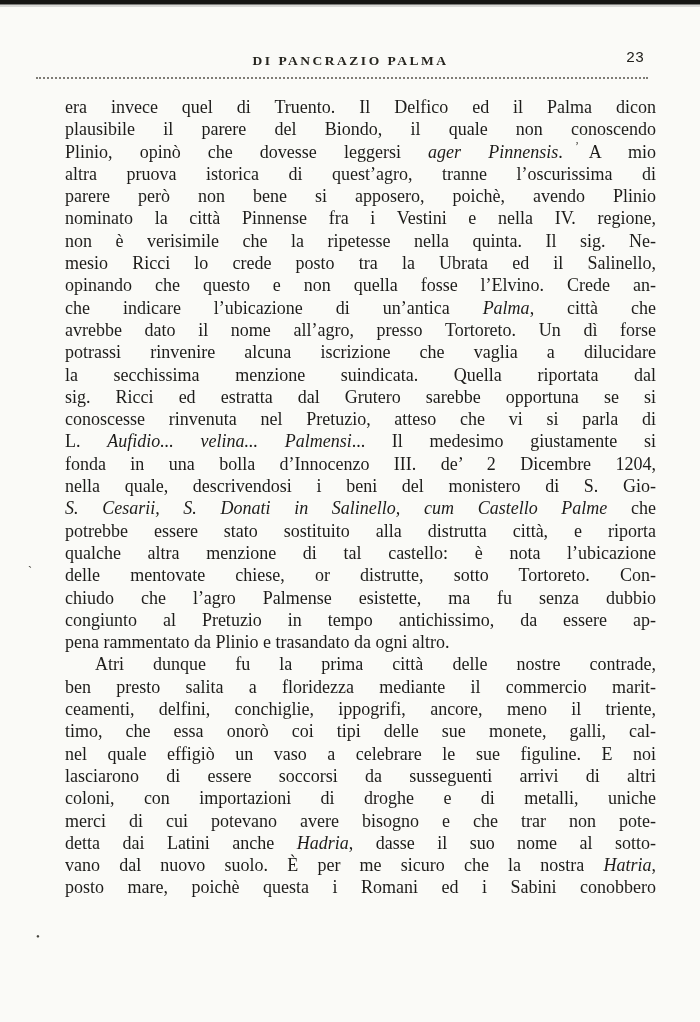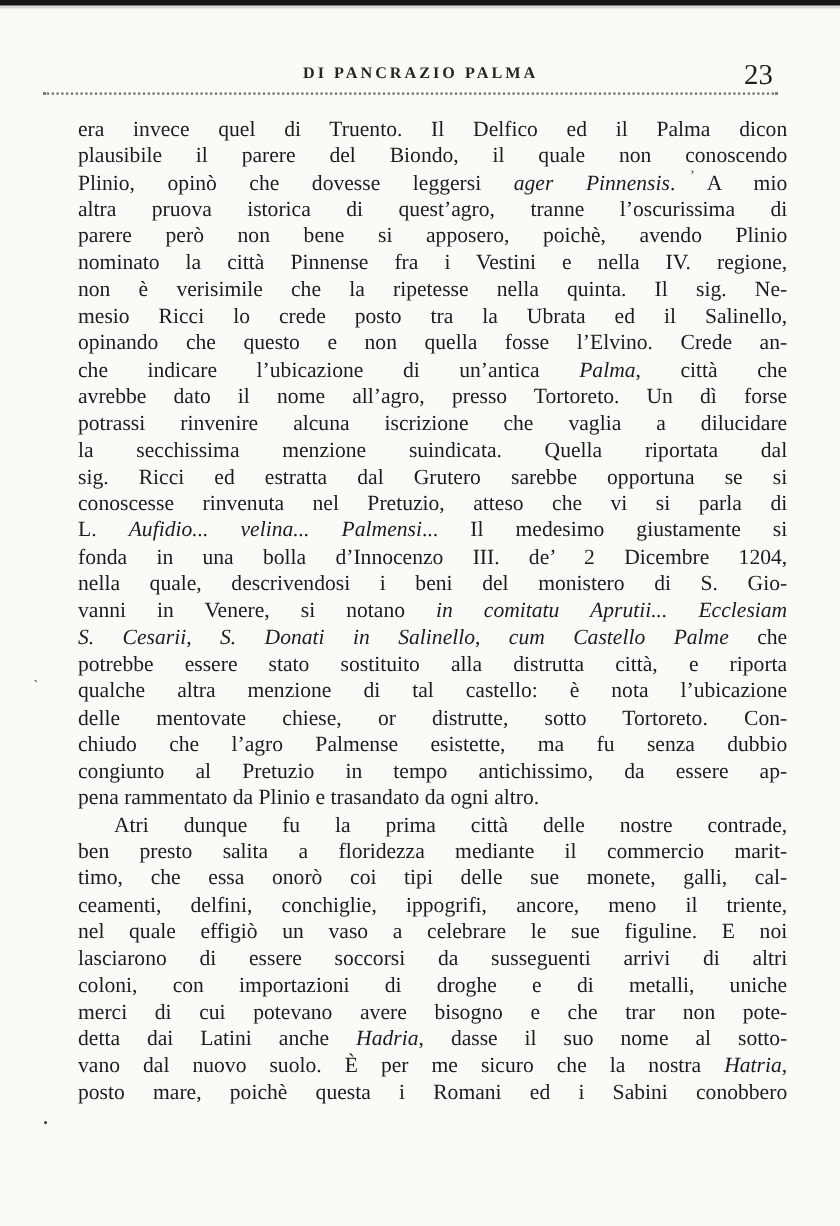--- a/index.html
+++ b/index.html
@@ -21,21 +21,21 @@
   }
   .running-title{
     position:absolute;left:0;right:0;text-align:center;
     font-size:13.5px;letter-spacing:2.5px;font-weight:600;
     color:#26251f;
     text-transform:uppercase;
     top:3px;
   }
   .page-number{
     position:absolute;right:2px;top:0;
-    font-size:24px;color:#21201c;
+    font-size:15px;color:#21201c;font-family:Liberation Mono, monospace;
   }
   .dotted-rule{
     position:absolute;top:77px;left:36px;width:612px;height:0;
     border-bottom:2px dotted #55534c;
     opacity:.75;
   }
   .text-block{
     position:absolute;top:96px;left:65px;width:591px;
     font-size:18px;line-height:22.3px;
   }
@@ -76,34 +76,33 @@
         <div class="line"><span>opinando che questo e non quella fosse l’Elvino. Crede an-</span></div>
         <div class="line"><span>che indicare l’ubicazione di un’antica </span><span class="it">Palma</span><span>, città che</span></div>
         <div class="line"><span>avrebbe dato il nome all’agro, presso Tortoreto. Un dì forse</span></div>
         <div class="line"><span>potrassi rinvenire alcuna iscrizione che vaglia a dilucidare</span></div>
         <div class="line"><span>la secchissima menzione suindicata. Quella riportata dal</span></div>
         <div class="line"><span>sig. Ricci ed estratta dal Grutero sarebbe opportuna se si</span></div>
         <div class="line"><span>conoscesse rinvenuta nel Pretuzio, atteso che vi si parla di</span></div>
         <div class="line"><span>L. </span><span class="it">Aufidio... velina... Palmensi</span><span>... Il medesimo giustamente si</span></div>
         <div class="line"><span>fonda in una bolla d’Innocenzo III. de’ 2 Dicembre 1204,</span></div>
         <div class="line"><span>nella quale, descrivendosi i beni del monistero di S. Gio-</span></div>
-        <div class="line"><span>vanni in Venere, si notano </span><span class="it">in comitatu Aprutii... Ecclesiam</span></div>
         <div class="line"><span class="it">S. Cesarii, S. Donati in Salinello, cum Castello Palme</span><span> che</span></div>
         <div class="line"><span>potrebbe essere stato sostituito alla distrutta città, e riporta</span></div>
         <div class="line"><span>qualche altra menzione di tal castello: è nota l’ubicazione</span></div>
         <div class="line"><span>delle mentovate chiese, or distrutte, sotto Tortoreto. Con-</span></div>
         <div class="line"><span>chiudo che l’agro Palmense esistette, ma fu senza dubbio</span></div>
         <div class="line"><span>congiunto al Pretuzio in tempo antichissimo, da essere ap-</span></div>
         <div class="line last"><span>pena rammentato da Plinio e trasandato da ogni altro.</span></div>
       </div>
       <div>
         <div class="line indent"><span>Atri dunque fu la prima città delle nostre contrade,</span></div>
         <div class="line"><span>ben presto salita a floridezza mediante il commercio marit-</span></div>
+        <div class="line"><span>ceamenti, delfini, conchiglie, ippogrifi, ancore, meno il triente,</span></div>
         <div class="line"><span>timo, che essa onorò coi tipi delle sue monete, galli, cal-</span></div>
-        <div class="line"><span>ceamenti, delfini, conchiglie, ippogrifi, ancore, meno il triente,</span></div>
         <div class="line"><span>nel quale effigiò un vaso a celebrare le sue figuline. E noi</span></div>
         <div class="line"><span>lasciarono di essere soccorsi da susseguenti arrivi di altri</span></div>
         <div class="line"><span>coloni, con importazioni di droghe e di metalli, uniche</span></div>
         <div class="line"><span>merci di cui potevano avere bisogno e che trar non pote-</span></div>
         <div class="line"><span>detta dai Latini anche </span><span class="it">Hadria</span><span>, dasse il suo nome al sotto-</span></div>
         <div class="line"><span>vano dal nuovo suolo. È per me sicuro che la nostra </span><span class="it">Hatria</span><span>,</span></div>
         <div class="line"><span>posto mare, poichè questa i Romani ed i Sabini conobbero</span></div>
       </div>
     </div>
 

